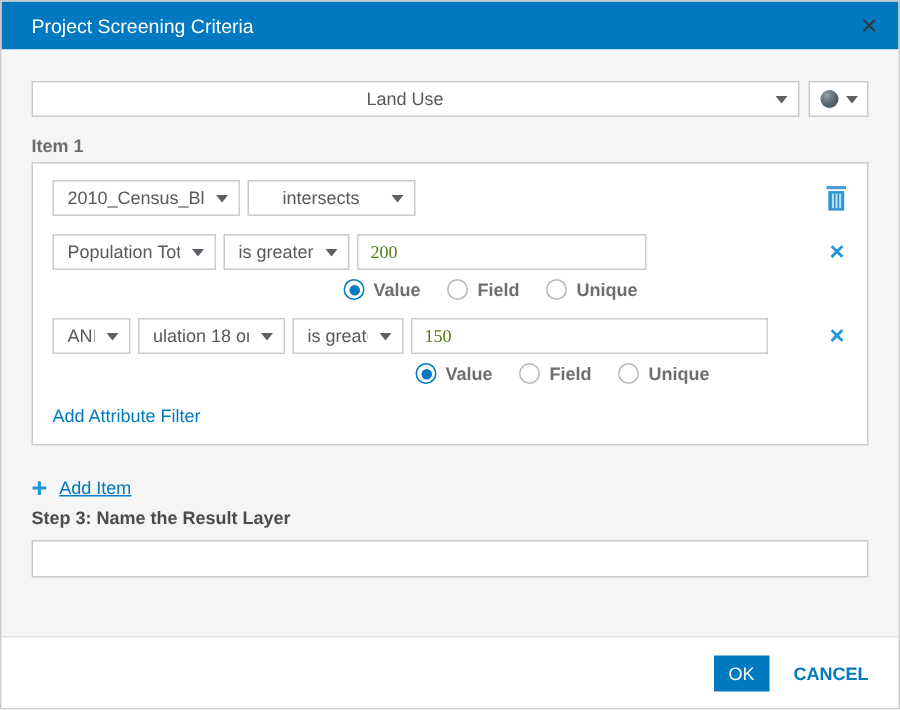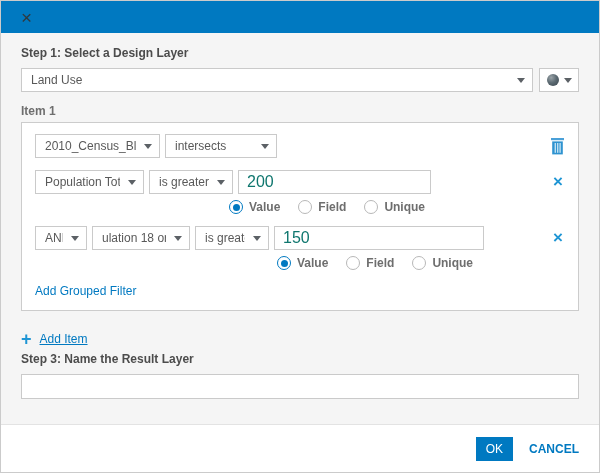--- a/index.html
+++ b/index.html
@@ -32,21 +32,21 @@
   .step-label { font-size: 12px; font-weight: bold; color: #4c4c4c; }
   .mt-md { margin-top: 17px; }
 
   
   .dd {
     background: #fff; border: 1px solid #cacaca;
     height: 24px; display: flex; align-items: center;
     padding: 0 7px 0 9px; font-size: 12px; color: #595959;
     cursor: pointer; white-space: nowrap; overflow: hidden;
   }
-  .dd .dd-text { flex: 1; overflow: hidden; text-overflow: clip; }
+  .dd .dd-text { flex: 1; overflow: hidden; text-overflow: clip; text-align: center; }
   .caret {
     width: 0; height: 0; margin-left: 8px; flex: 0 0 auto;
     border-left: 4px solid transparent;
     border-right: 4px solid transparent;
     border-top: 5px solid #5c6166;
   }
 
   .layer-row { display: flex; margin-top: 8px; }
   .layer-row .dd.main { flex: 1; }
   .globe-btn {
@@ -68,27 +68,27 @@
     margin-top: 4px; background: #fff; border: 1px solid #cccccc;
     padding: 11px 13px 10px 13px;
   }
   .crit-row { display: flex; align-items: center; margin-top: 12px; }
   .crit-row.first { margin-top: 0; }
   .crit-row .gap { margin-left: 5px; }
   .spacer { flex: 1; }
 
   .text-input {
     height: 24px; background: #fff; border: 1px solid #cacaca;
-    font-size: 16px; color: #0f766e; padding: 0 8px;
-    font-family: Liberation Sans, sans-serif;
+    font-size: 12px; color: #4d7c0f; padding: 0 8px;
+    font-family: Liberation Serif, serif;
   }
 
   .w-layer { width: 125px; } .w-op1 { width: 112px; }
   .w-field { width: 109px; } .w-op2 { width: 84px; } .w-val1 { width: 193px; }
-  .w-and { width: 52px; } .w-field2 { width: 98px; } .w-op3 { width: 74px; } .w-val2 { width: 210px; }
+  .w-and { width: 52px; } .w-field2 { width: 98px; } .w-op3 { width: 74px; } .w-val2 { width: 238px; }
 
   
   .icon-btn { cursor: pointer; display: flex; align-items: center; }
   .x-del {
     color: #1e95d4; font-size: 17px; font-weight: bold; line-height: 16px;
     cursor: pointer; padding: 0 2px;
   }
 
   
   .radio-row { display: flex; margin-top: 6px; font-size: 12px; }
@@ -127,27 +127,27 @@
     font-family: "Liberation Sans", sans-serif;
   }
   .cancel-link { margin-left: 16px; font-size: 12px; font-weight: bold; }
 </style>
 </head>
 <body>
 
 <div class="dialog">
 
   <div class="header">
+    <span class="title">Project Screening Criteria</span>
     <span class="close">×</span>
   </div>
 
   <div class="body">
 
     
-    <div class="step-label">Step 1: Select a Design Layer</div>
     <div class="layer-row">
       <div class="dd main">
         <span class="dd-text">Land Use</span>
         <span class="caret"></span>
       </div>
       <div class="globe-btn">
         <span class="globe"></span>
         <span class="caret" style="margin-left:0"></span>
       </div>
     </div>
@@ -239,21 +239,21 @@
           <span class="radio"></span>
           <span class="r-label">Field</span>
         </span>
         <span class="radio-opt">
           <span class="radio"></span>
           <span class="r-label">Unique</span>
         </span>
       </div>
 
       <div class="links-row">
-        <span class="link">Add Grouped Filter</span>
+        <span class="link">Add Attribute Filter</span>
       </div>
 
     </div>
 
     
     <div class="add-item-row">
       <span class="plus">+</span>
       <span class="link">Add Item</span>
     </div>
 

